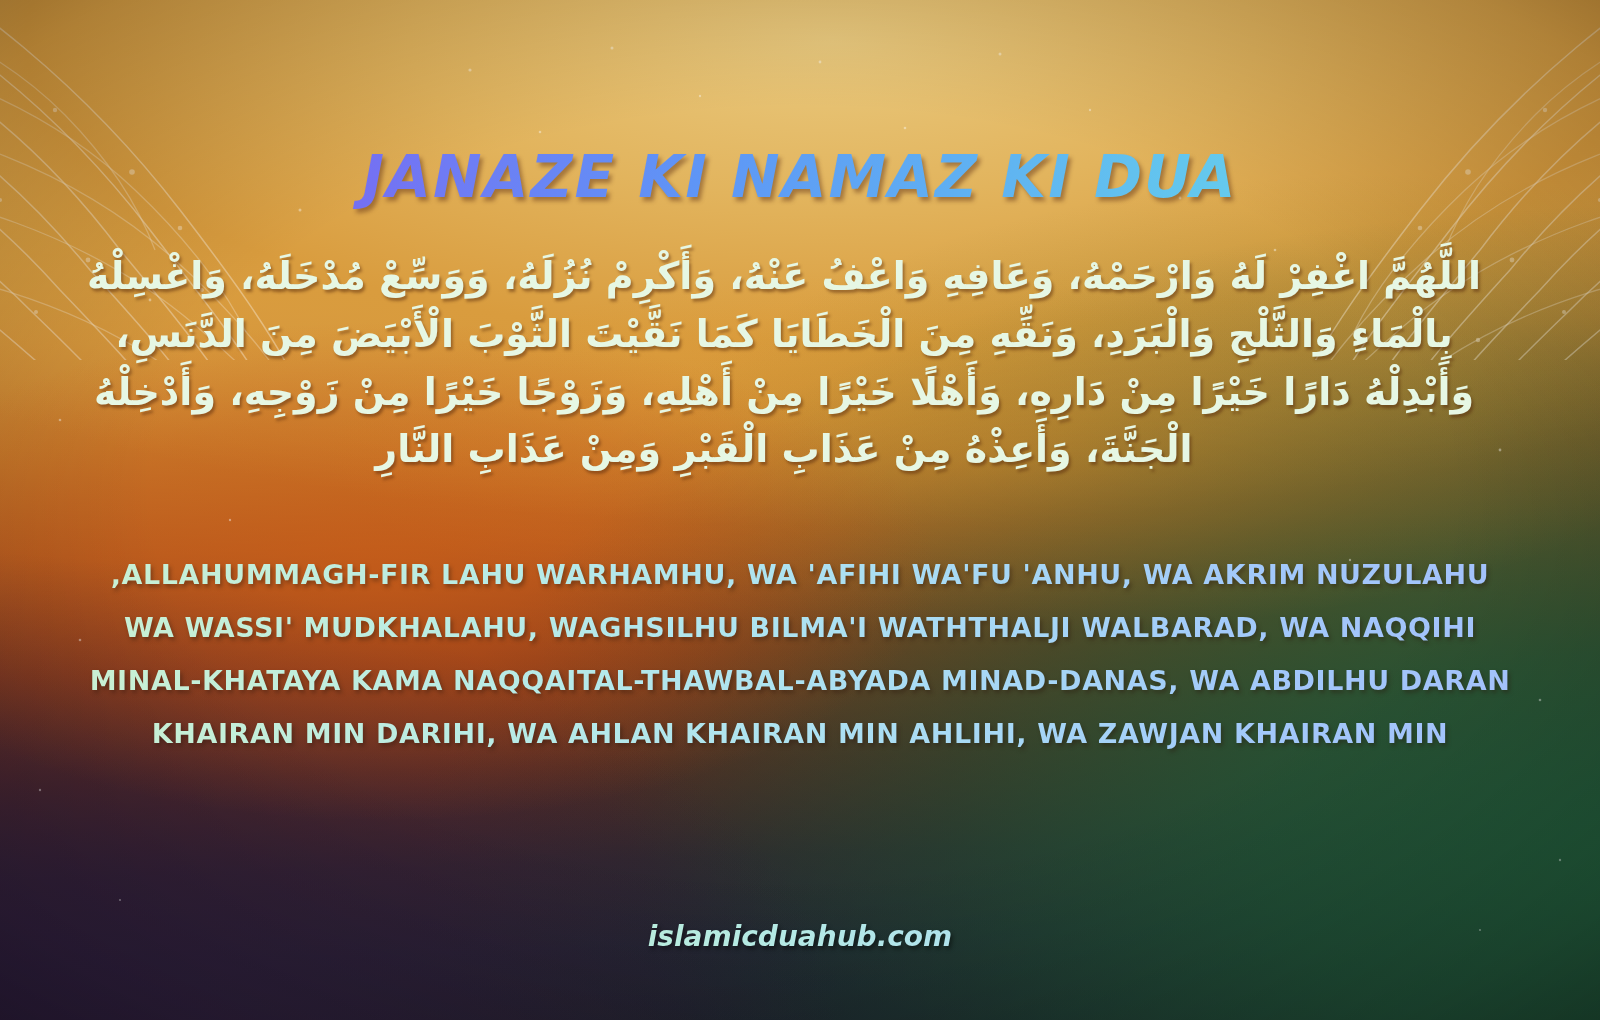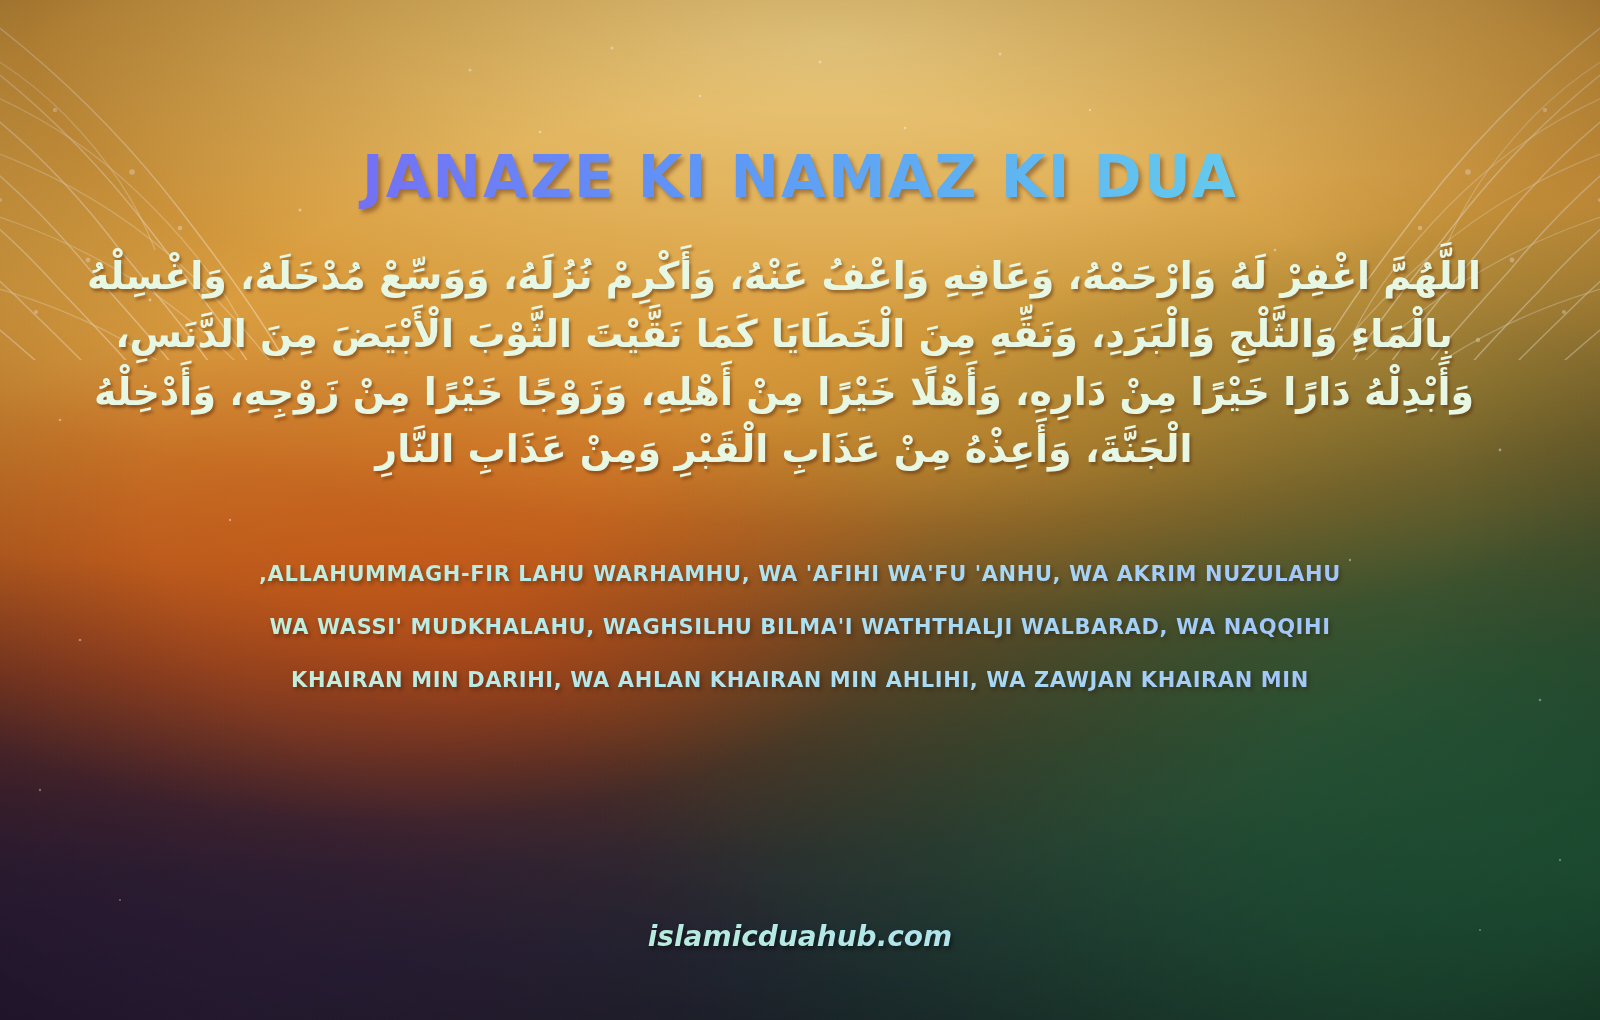--- a/index.html
+++ b/index.html
@@ -91,20 +91,21 @@
     font-weight: bold;
     letter-spacing: 2px;
     text-transform: uppercase;
     font-family: "DejaVu Sans", sans-serif;
     background: linear-gradient(95deg, #8b4fe8 0%, #7e5bf0 12%, #6f7bf4 28%, #5e96f6 44%, #5fb0f2 60%, #63c6ee 74%, #6ed6ea 88%, #79e2e8 100%);
     -webkit-background-clip: text;
     background-clip: text;
     color: transparent;
     -webkit-text-fill-color: transparent;
     filter: drop-shadow(3px 4px 2px rgba(90,45,20,0.45));
+    font-style: italic;
   }
 
   .arabic {
     position: absolute;
     top: 248px;
     left: 72px;
     width: 1424px;
     direction: rtl;
     text-align: center;
     font-family: "DejaVu Sans", sans-serif;
@@ -116,21 +117,21 @@
   }
 
   .translit {
     position: absolute;
     top: 548px;
     left: 70px;
     width: 1460px;
     text-align: center;
     font-family: "DejaVu Sans", sans-serif;
     font-weight: bold;
-    font-size: 21px;
+    font-size: 27px;
     line-height: 53px;
     letter-spacing: 0.6px;
     text-transform: uppercase;
   }
   .translit .tline {
     display: block;
     background: linear-gradient(92deg, #c9f0d2 0%, #c2eedb 14%, #b8ebe6 30%, #aee3f0 48%, #a6d6f6 66%, #a2c8fa 82%, #a3c1fb 100%);
     -webkit-background-clip: text;
     background-clip: text;
     color: transparent;
@@ -294,19 +295,20 @@
 
     <h1 class="title">Janaze Ki Namaz Ki Dua</h1>
 
     <div class="arabic">
       <div>اللَّهُمَّ اغْفِرْ لَهُ وَارْحَمْهُ، وَعَافِهِ وَاعْفُ عَنْهُ، وَأَكْرِمْ نُزُلَهُ، وَوَسِّعْ مُدْخَلَهُ، وَاغْسِلْهُ بِالْمَاءِ وَالثَّلْجِ وَالْبَرَدِ، وَنَقِّهِ مِنَ الْخَطَايَا كَمَا نَقَّيْتَ الثَّوْبَ الْأَبْيَضَ مِنَ الدَّنَسِ، وَأَبْدِلْهُ دَارًا خَيْرًا مِنْ دَارِهِ، وَأَهْلًا خَيْرًا مِنْ أَهْلِهِ، وَزَوْجًا خَيْرًا مِنْ زَوْجِهِ، وَأَدْخِلْهُ الْجَنَّةَ، وَأَعِذْهُ مِنْ عَذَابِ الْقَبْرِ وَمِنْ عَذَابِ النَّارِ</div>
     </div>
 
     <div class="translit">
       <span class="tline">,Allahummagh-fir lahu warhamhu, wa 'afihi wa'fu 'anhu, wa akrim nuzulahu</span>
       <span class="tline">wa wassi' mudkhalahu, waghsilhu bilma'i waththalji walbarad, wa naqqihi</span>
+      <span class="tline">minal-khataya kama naqqaital-thawbal-abyada minad-danas, wa abdilhu daran</span>
       <span class="tline">khairan min darihi, wa ahlan khairan min ahlihi, wa zawjan khairan min</span>
     </div>
 
     <div class="footer">islamicduahub.com</div>
 
   </div>
 </div>
 
 </body></html>

